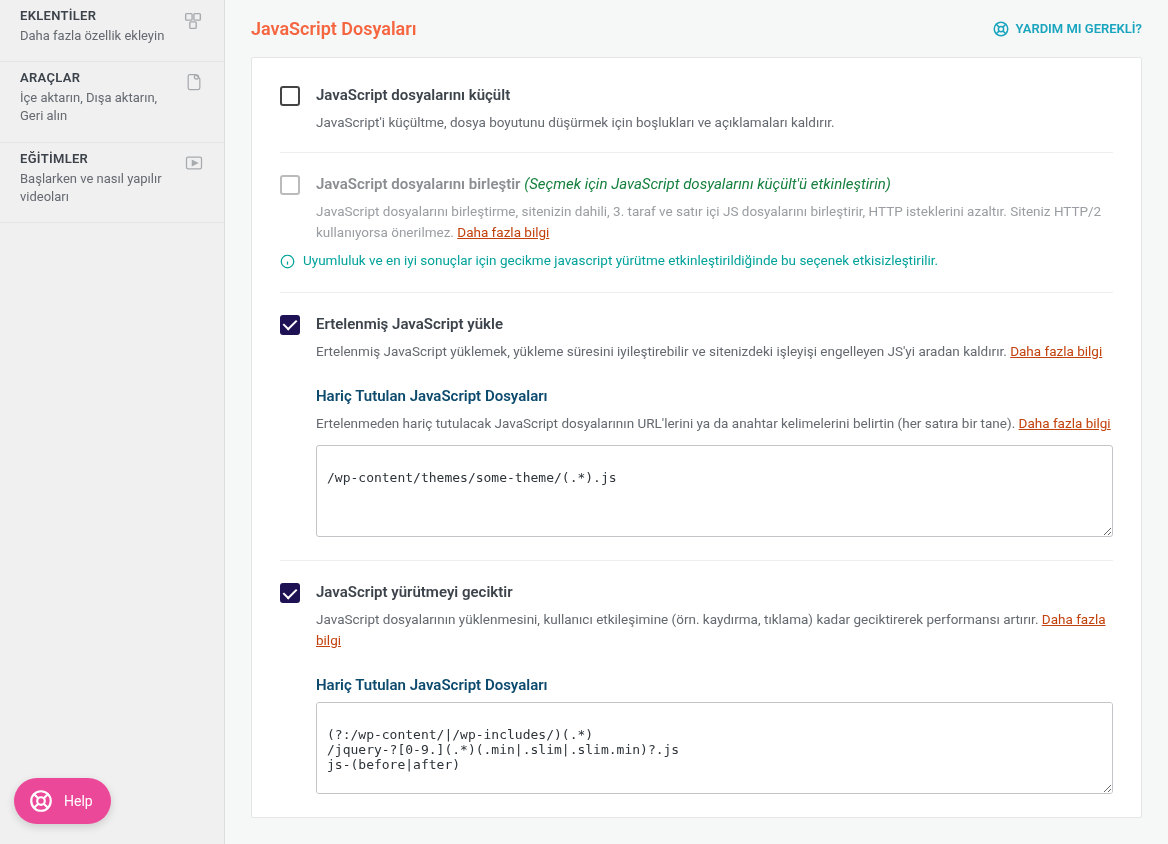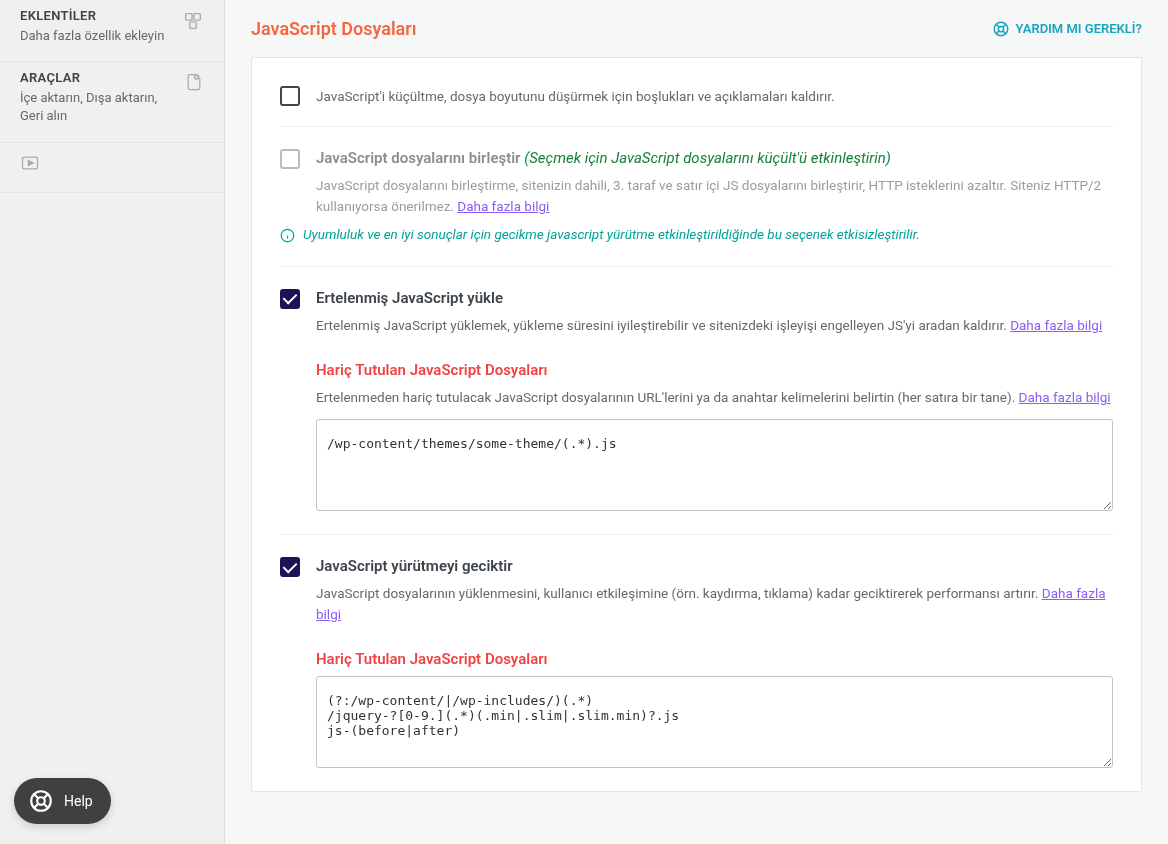--- a/index.html
+++ b/index.html
@@ -142,71 +142,70 @@
       font-weight: 400;
       color: #15803d;
     }
     .option-desc {
       font-size: 13.5px;
       color: #646970;
       line-height: 1.5;
     }
     .option-desc.disabled { color: #9a9da1; }
     .option-desc a, .inline-link {
-      color: #8b5cf6;
+      color: #c2410c;
       text-decoration: underline;
       cursor: pointer;
     }
     .notice {
       margin-top: 10px;
       color: #00a29a;
       font-size: 13.5px;
       display: flex;
       align-items: flex-start;
       gap: 8px;
       padding-left: 0;
-      font-style: italic;
     }
     .notice .icon {
       flex-shrink: 0;
       margin-top: 2px;
     }
     .subsection {
       margin-top: 26px;
       padding-left: 36px;
     }
     .subsection-title {
       font-size: 15px;
       font-weight: 600;
-      color: #ef4444;
+      color: #0c4a6e;
       margin-bottom: 8px;
     }
     .subsection-desc {
       font-size: 13.5px;
       color: #646970;
       line-height: 1.5;
       margin-bottom: 12px;
     }
     textarea {
       width: 100%;
       min-height: 92px;
       border: 1px solid #c3c4c7;
       border-radius: 3px;
-      padding: 16px 10px;
+      padding: 24px 10px;
       font-family: Consolas, Monaco, monospace;
       font-size: 13px;
       resize: vertical;
       color: #2c3338;
     }
     
     .help-float {
       position: fixed;
       bottom: 20px;
       left: 14px;
-      background: #404040;
+      background: #ec4899;
       color: #fff;
       padding: 10px 18px 10px 14px;
       border-radius: 30px;
       display: flex;
       align-items: center;
       gap: 10px;
       font-size: 14px;
       cursor: pointer;
       box-shadow: 0 3px 8px rgba(0,0,0,0.15);
     }
@@ -237,20 +236,24 @@
         <div class="subtitle">İçe aktarın, Dışa aktarın, Geri alın</div>
       </div>
       <span class="icon">
         <svg width="20" height="20" viewBox="0 0 24 24" fill="none" stroke="currentColor" stroke-width="1.5">
             <path d="M14 3H7a2 2 0 0 0-2 2v14a2 2 0 0 0 2 2h10a2 2 0 0 0 2-2V8l-5-5z"></path>
             <circle cx="15" cy="6" r="2.5"></circle>
           </svg>
       </span>
     </div>
     <div class="sidebar-item">
+      <div class="text-wrap">
+        <div class="title">EĞİTİMLER</div>
+        <div class="subtitle">Başlarken ve nasıl yapılır videoları</div>
+      </div>
       <span class="icon">
         <svg width="20" height="20" viewBox="0 0 24 24" fill="none" stroke="currentColor" stroke-width="1.5">
             <rect x="3" y="5" width="18" height="14" rx="2"></rect>
             <polygon points="10,9 16,12 10,15" fill="currentColor"></polygon>
           </svg>
       </span>
     </div>
   </aside>
 
   <main class="content">
@@ -270,20 +273,21 @@
         <span>YARDIM MI GEREKLİ?</span>
       </a>
     </div>
 
     <div class="panel">
 
       <div class="option">
         <div class="option-head">
           <div class="checkbox"></div>
           <div class="option-body">
+            <div class="option-title">JavaScript dosyalarını küçült</div>
             <div class="option-desc">JavaScript'i küçültme, dosya boyutunu düşürmek için boşlukları ve açıklamaları kaldırır.</div>
           </div>
         </div>
       </div>
 
       <div class="option">
         <div class="option-head">
           <div class="checkbox disabled"></div>
           <div class="option-body">
             <div class="option-title disabled">

